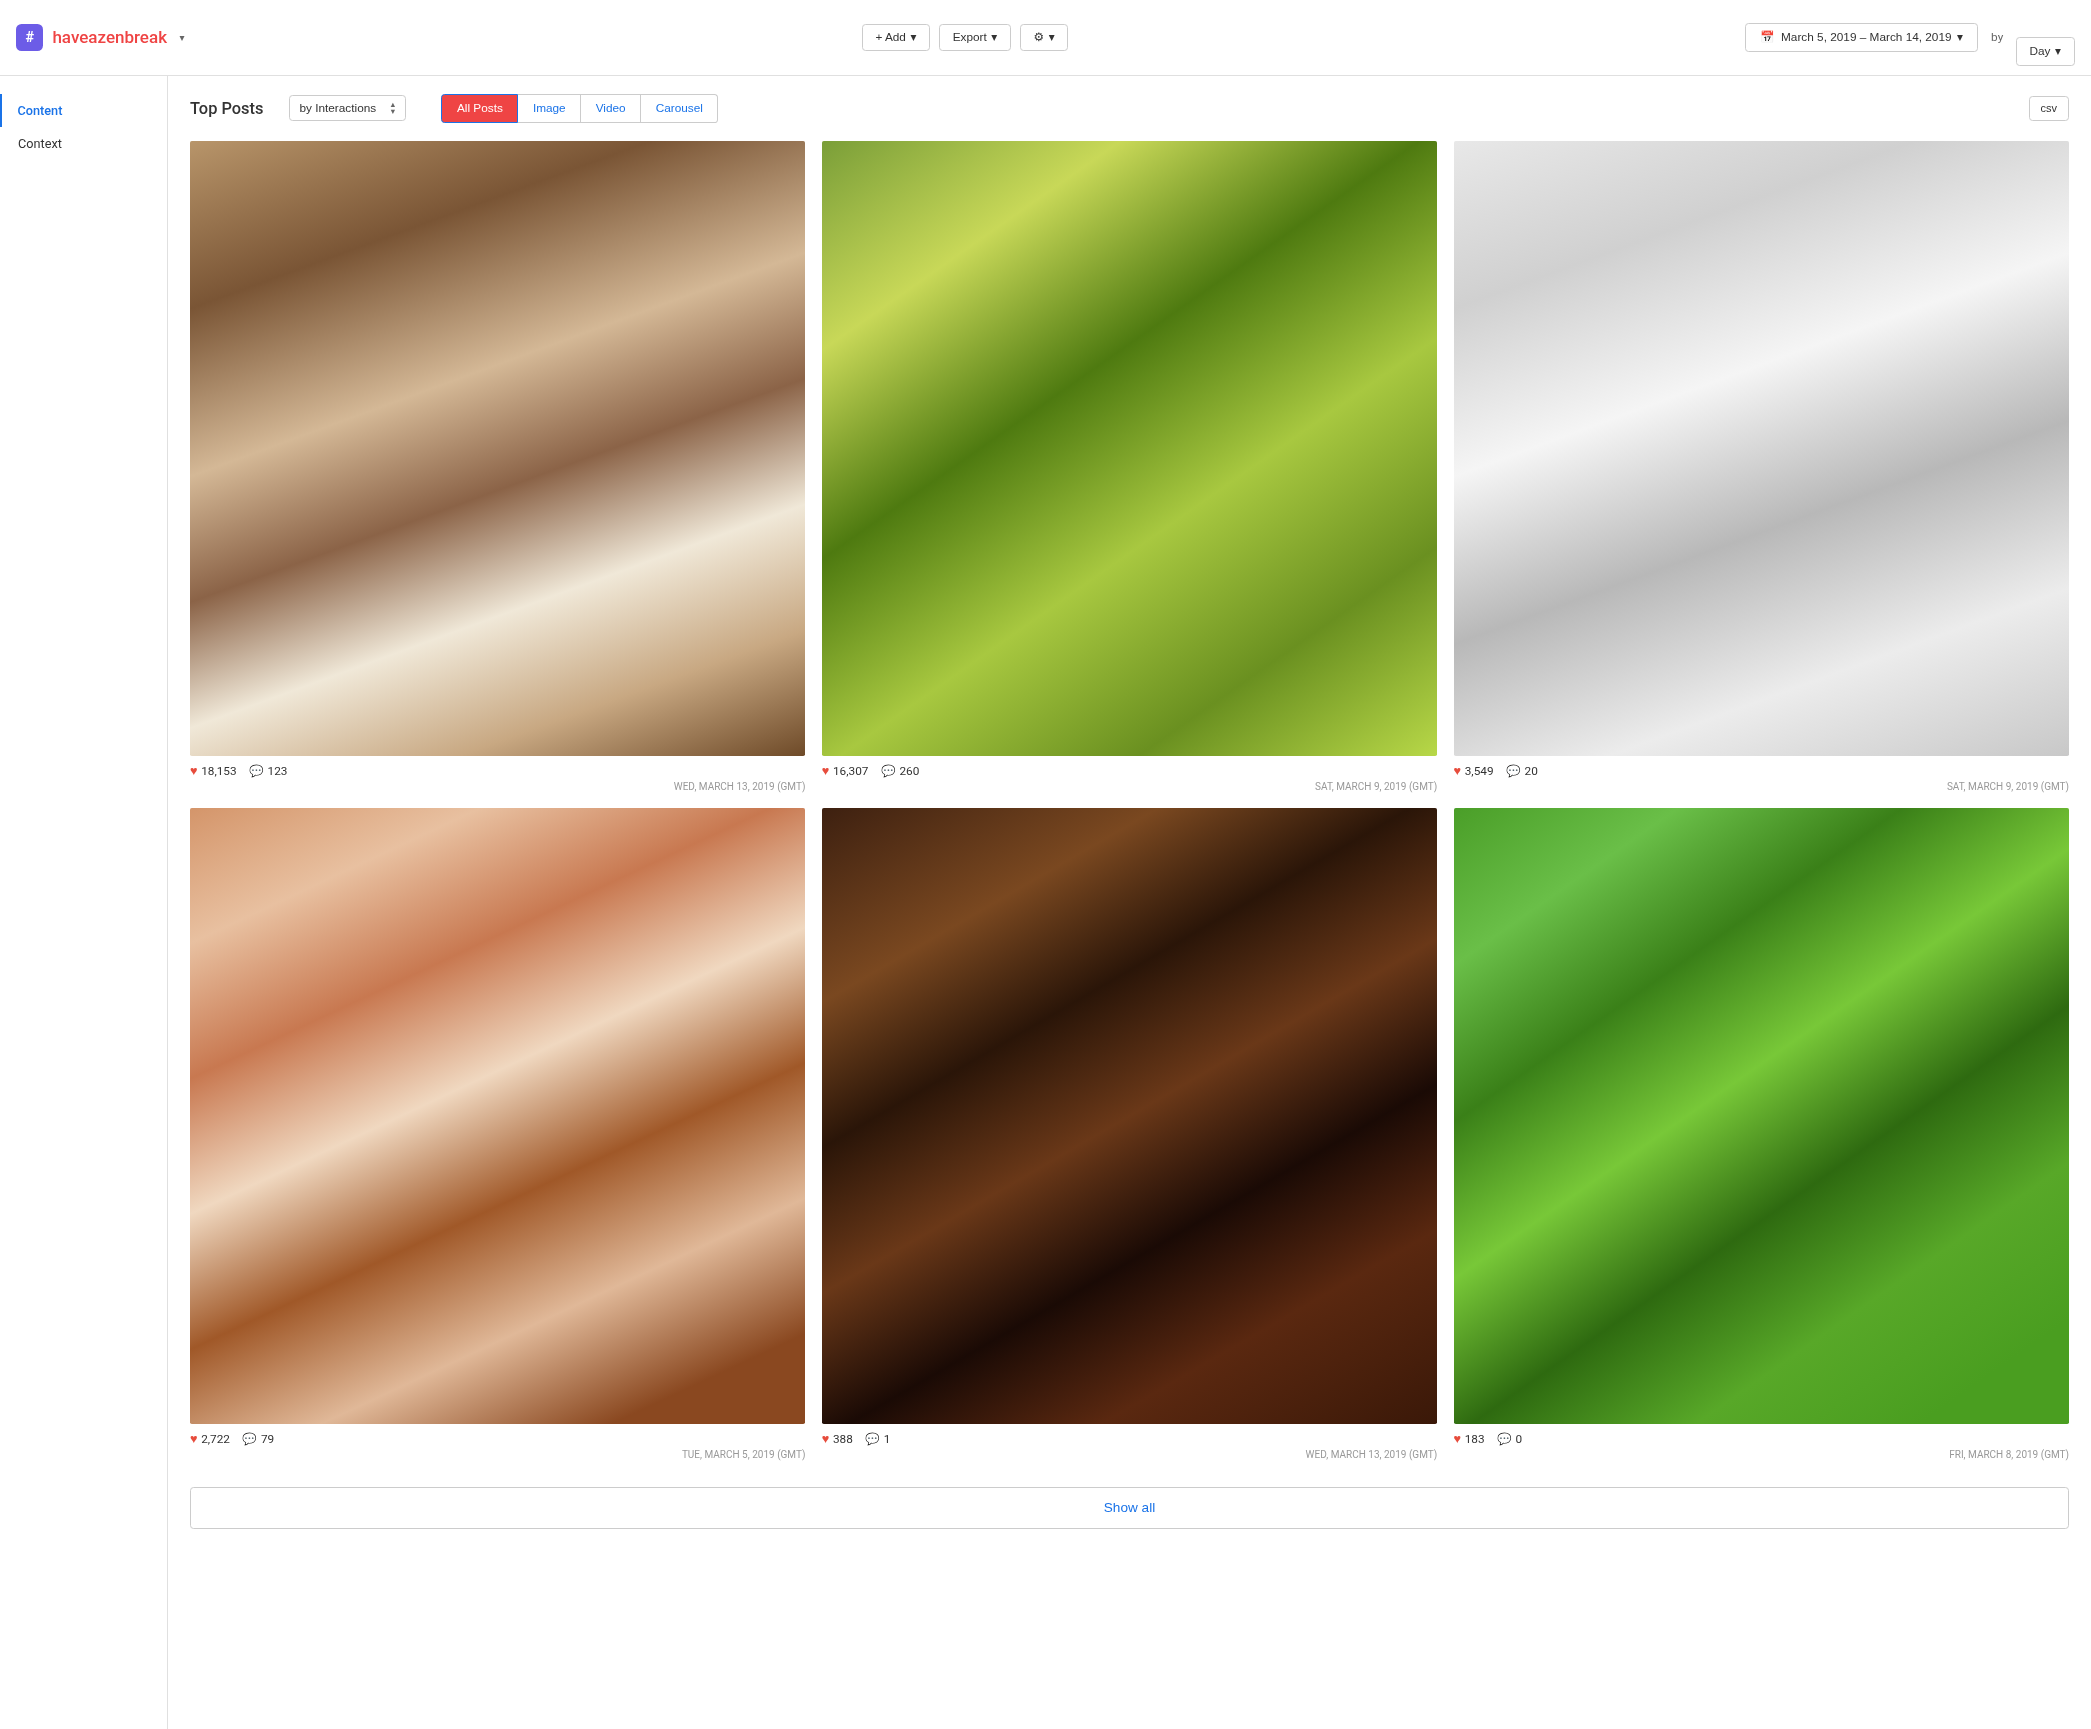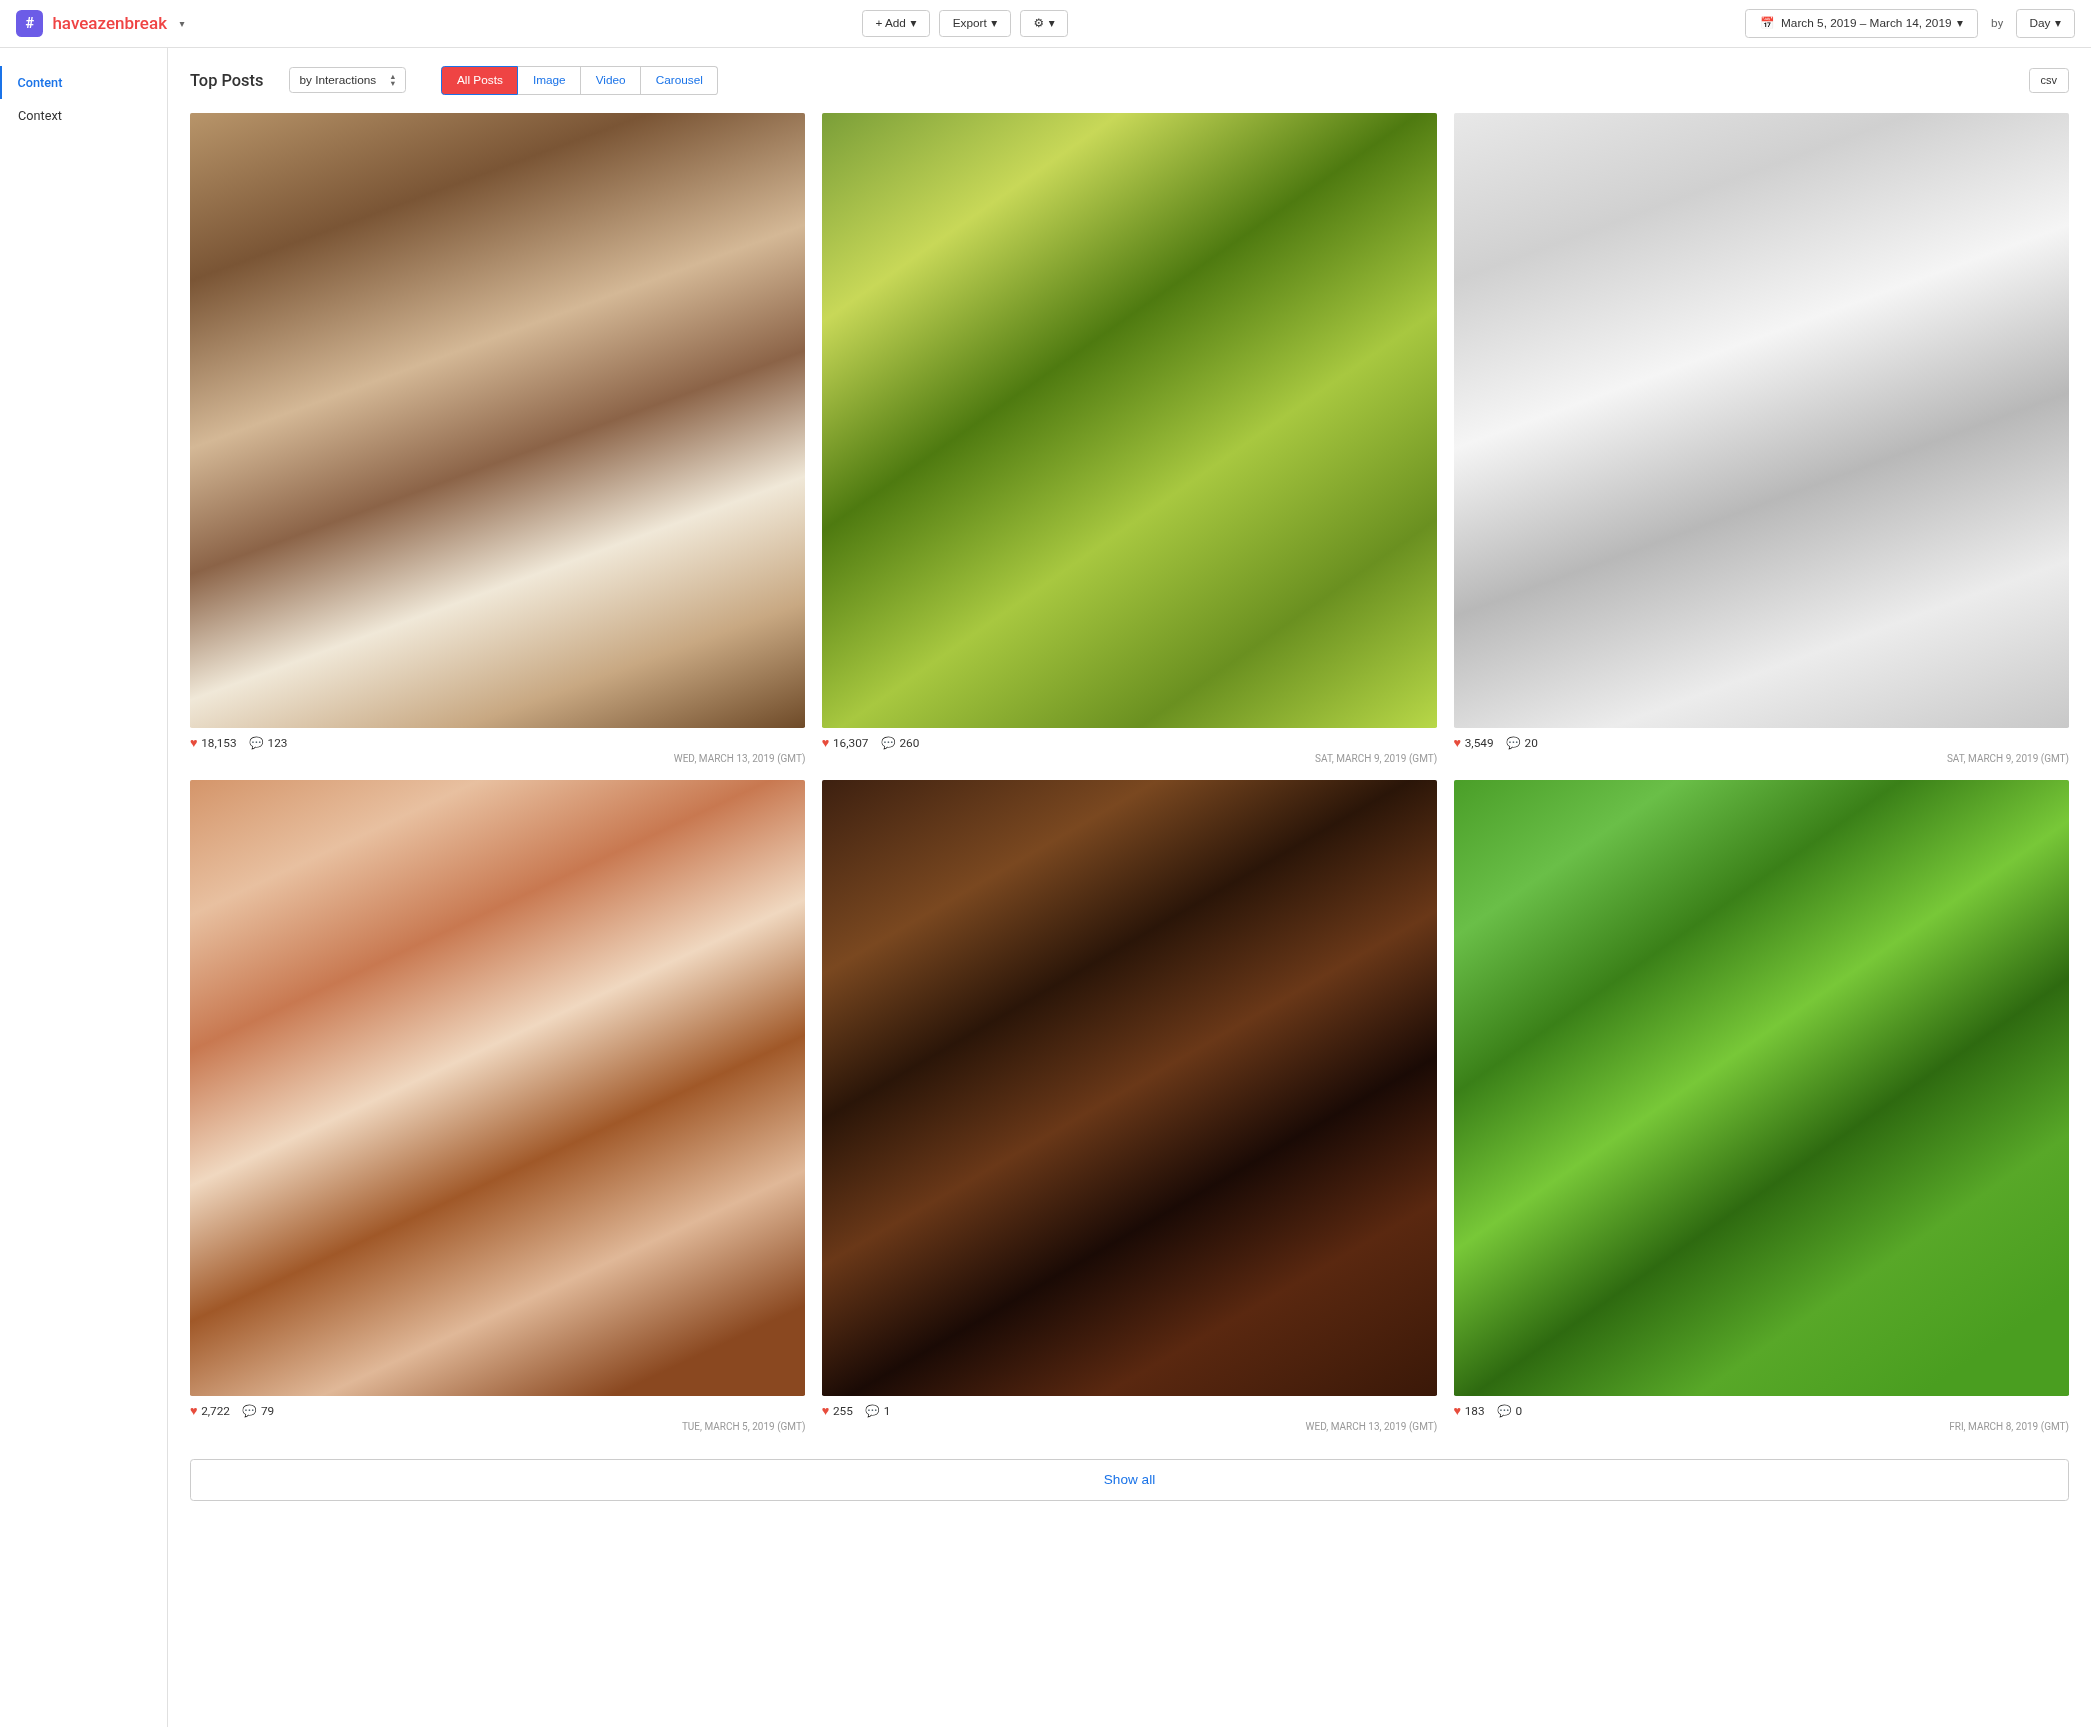--- a/index.html
+++ b/index.html
@@ -28,21 +28,21 @@
     .btn-primary { background: #fff; }
     .date-range-btn {
       padding: 6.4px 14.5px; border-radius: 3.6px; border: 0.9px solid #ccc;
       background: #fff; cursor: pointer; font-size: 11.8px; color: #333;
       display: flex; align-items: center; gap: 5.5px;
     }
     .by-label { color: #666; font-size: 11.8px; margin: 0 3.6px; }
     .day-btn {
       padding: 6.4px 12.7px; border-radius: 3.6px; border: 0.9px solid #ccc;
       background: #fff; cursor: pointer; font-size: 11.8px; color: #333;
-      display: flex; align-items: center; gap: 4.5px;
+      display: flex; align-items: center; gap: 4.5px; margin-top: 28px;
     }
 
     
     .layout { display: flex; min-height: calc(100vh - 50px); }
 
     
     .sidebar {
       width: 168px; padding: 18px 0; border-right: 0.9px solid #e0e0e0;
       flex-shrink: 0;
     }
@@ -265,21 +265,21 @@
     </div>
     <div class="post-date">TUE, MARCH 5, 2019 (GMT)</div>
   </div>
         <div class="post-card">
     <div class="post-img-wrap">
       <div class="post-img-inner" style="background: linear-gradient(150deg, #3d2010 0%, #7a4820 20%, #2a1508 35%, #6a3818 50%, #1a0a05 65%, #5a2810 80%, #3a1808 100%);"></div>
     </div>
     <div class="post-stats">
       <div class="stat">
         <span class="heart-icon">♥</span>
-        <span>255</span>
+        <span>388</span>
       </div>
       <div class="stat">
         <span class="comment-icon">💬</span>
         <span>1</span>
       </div>
     </div>
     <div class="post-date">WED, MARCH 13, 2019 (GMT)</div>
   </div>
         <div class="post-card">
     <div class="post-img-wrap">

